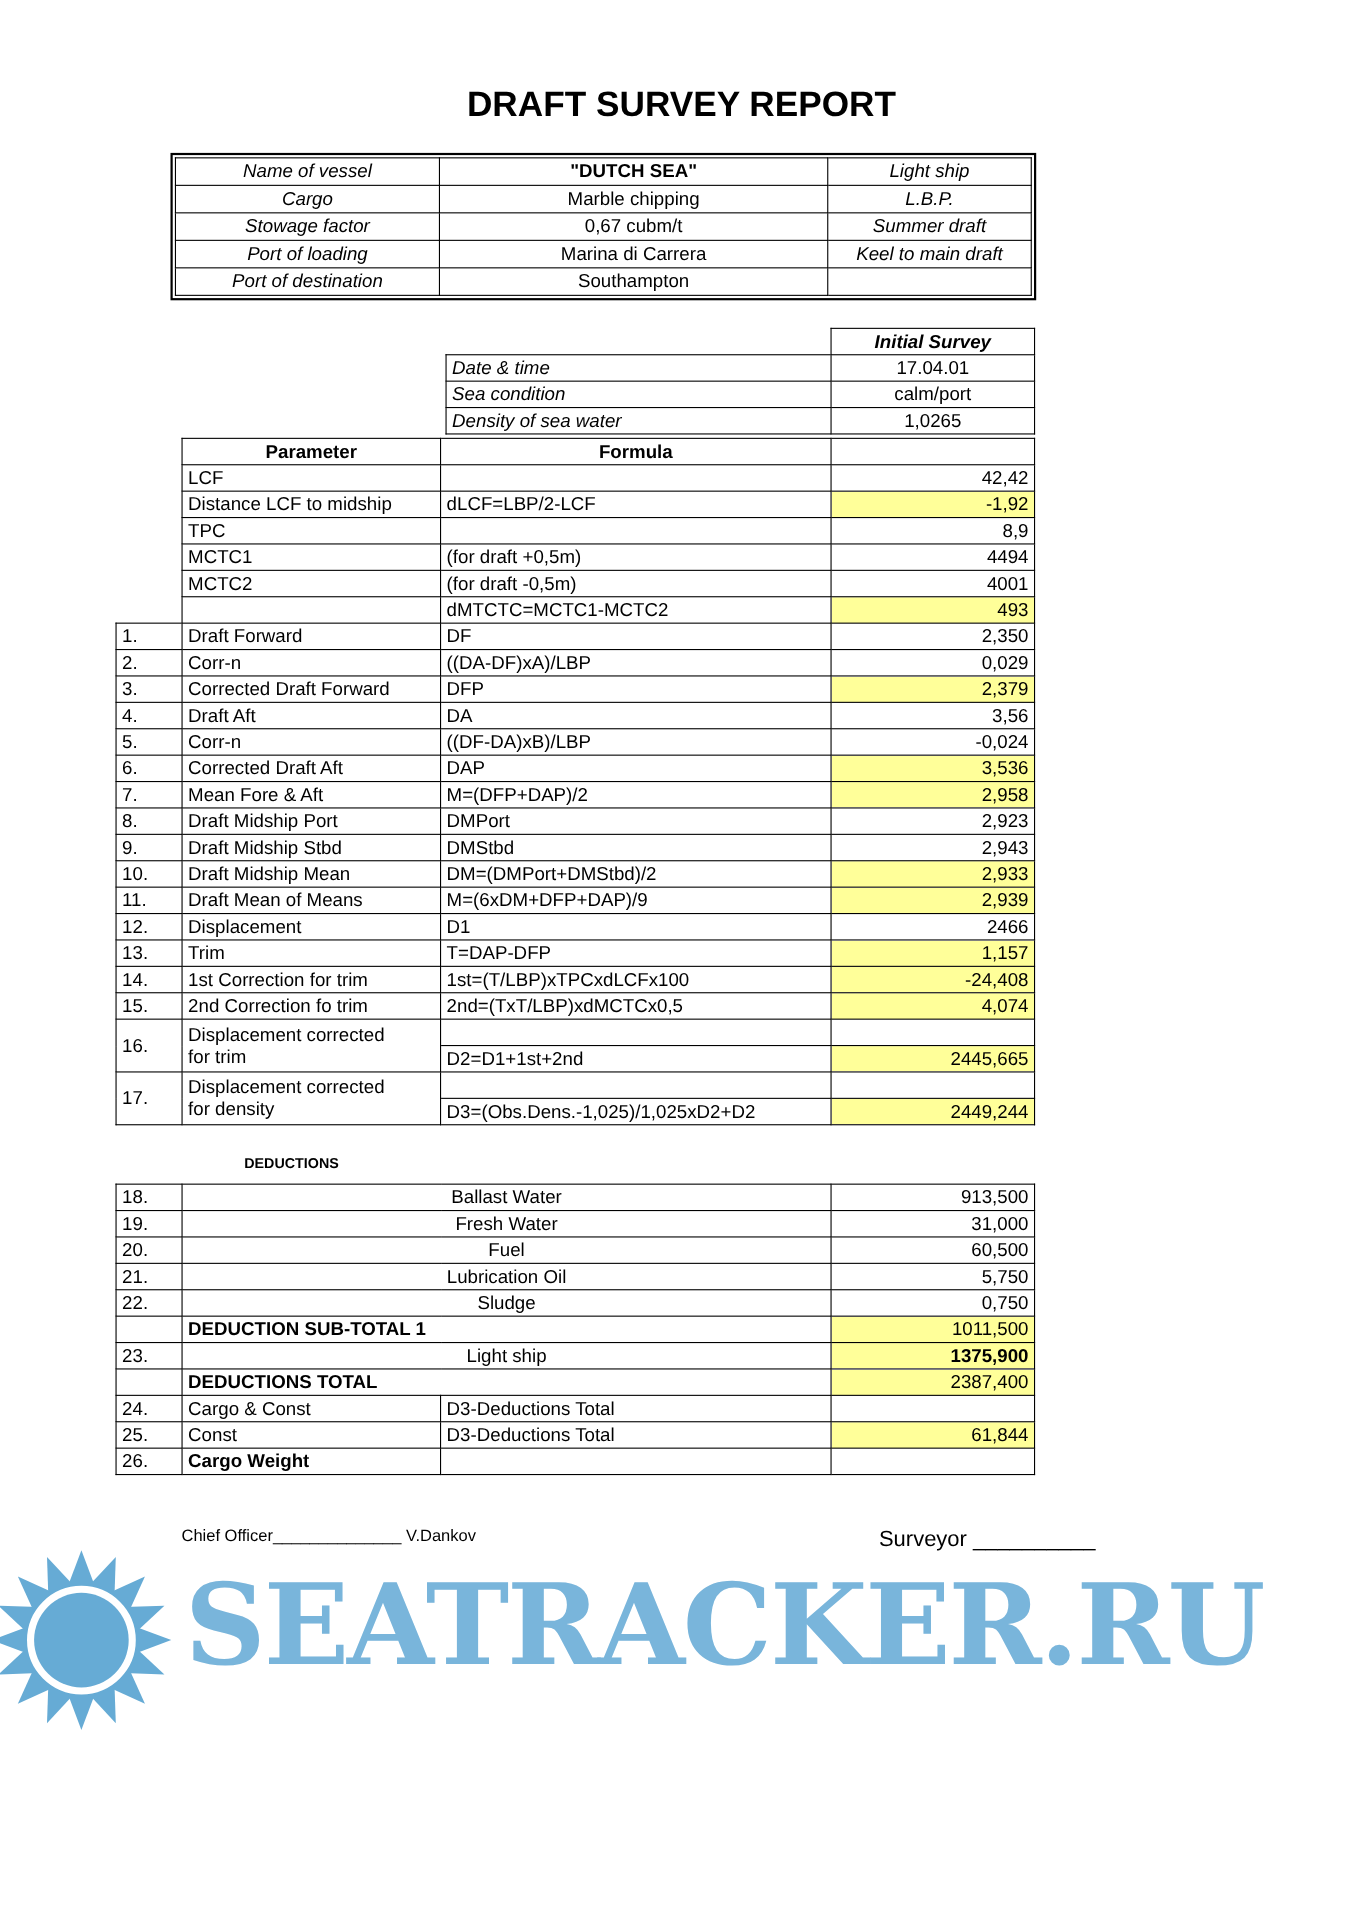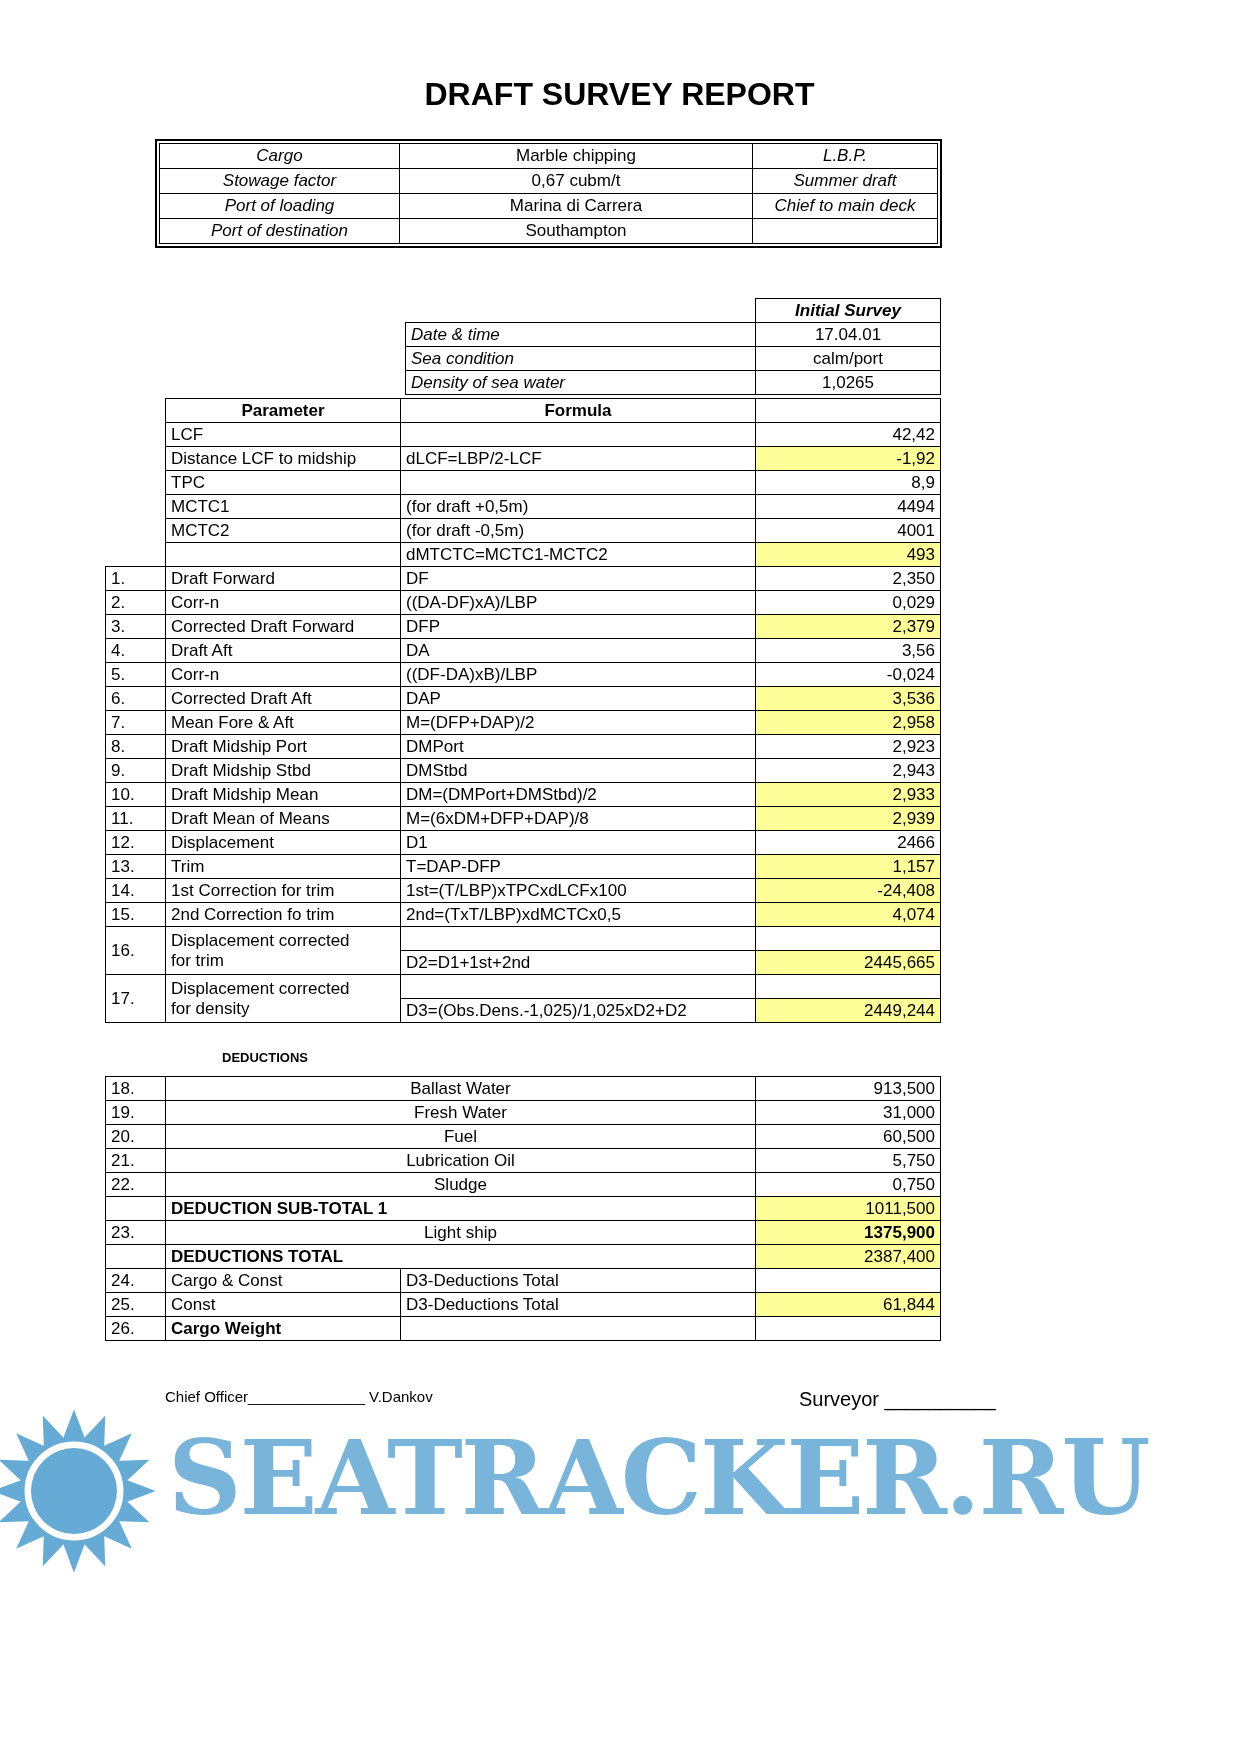--- a/index.html
+++ b/index.html
@@ -38,34 +38,39 @@
 <div class="title">DRAFT SURVEY REPORT</div>
 
 <div class="vessel-wrap">
   <table class="tbl vessel">
     <colgroup>
         <col style="width:240px">
         <col style="width:353px">
         <col style="width:185px">
       </colgroup>
     <tbody>
+        <tr>
+      <td class="it c">Name of vessel</td>
+      <td class="c vessel-name">"DUTCH SEA"</td>
+      <td class="it c">Light ship</td>
+    </tr>
     <tr>
       <td class="it c">Cargo</td>
       <td class="c">Marble chipping</td>
       <td class="it c">L.B.P.</td>
     </tr>
     <tr>
       <td class="it c">Stowage factor</td>
       <td class="c">0,67 cubm/t</td>
       <td class="it c">Summer draft</td>
     </tr>
     <tr>
       <td class="it c">Port of loading</td>
       <td class="c">Marina di Carrera</td>
-      <td class="it c">Chief to main deck</td>
+      <td class="it c">Keel to main draft</td>
     </tr>
     <tr>
       <td class="it c">Port of destination</td>
       <td class="c">Southampton</td>
       <td class="it c"></td>
     </tr>
   </tbody>
     </table>
 </div>
 
@@ -202,21 +207,21 @@
   </tr>
   <tr>
     <td class="l">10.</td>
     <td class="l">Draft Midship Mean</td>
     <td class="l">DM=(DMPort+DMStbd)/2</td>
     <td class="r hl">2,933</td>
   </tr>
   <tr>
     <td class="l">11.</td>
     <td class="l">Draft Mean of Means</td>
-    <td class="l">M=(6xDM+DFP+DAP)/8</td>
+    <td class="l">M=(6xDM+DFP+DAP)/9</td>
     <td class="r hl">2,939</td>
   </tr>
   <tr>
     <td class="l">12.</td>
     <td class="l">Displacement</td>
     <td class="l">D1</td>
     <td class="r">2466</td>
   </tr>
   <tr>
     <td class="l">13.</td>

